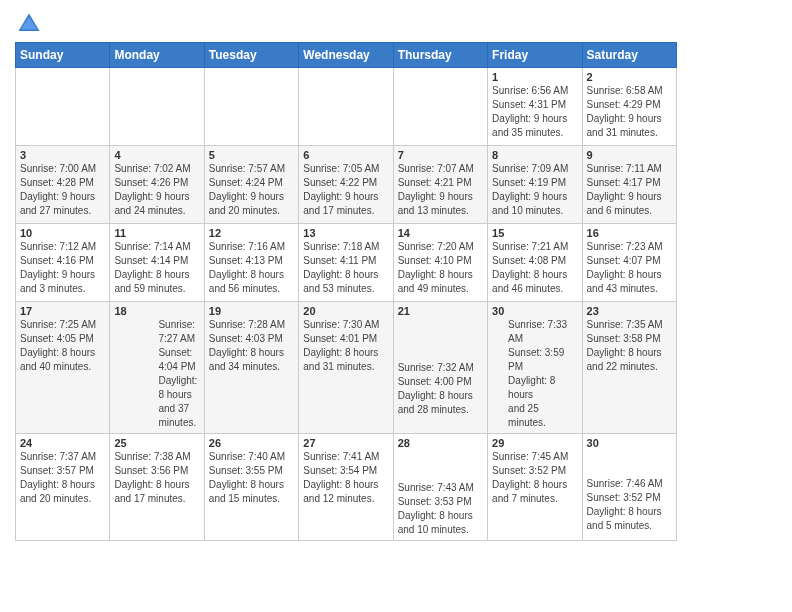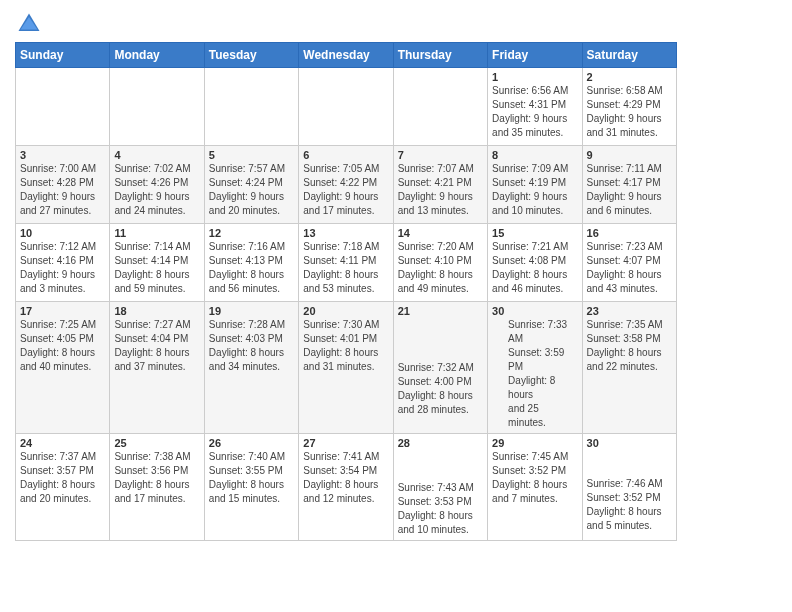--- a/index.html
+++ b/index.html
@@ -252,21 +252,21 @@
         <tr>
           <td>
             <span class="day-number">17</span>
             <div class="day-info" style="white-space: pre-line;">Sunrise: 7:25 AM
 Sunset: 4:05 PM
 Daylight: 8 hours
 and 40 minutes.</div>
           </td>
           <td>
             <span class="day-number">18</span>
-            <div class="day-info" style="white-space: pre-line;">Sunrise: 7:27 AM
+            <div class="day-info" style="white-space: pre-line; margin-left: 44px;">Sunrise: 7:27 AM
 Sunset: 4:04 PM
 Daylight: 8 hours
 and 37 minutes.</div>
           </td>
           <td>
             <span class="day-number">19</span>
             <div class="day-info" style="white-space: pre-line;">Sunrise: 7:28 AM
 Sunset: 4:03 PM
 Daylight: 8 hours
 and 34 minutes.</div>

